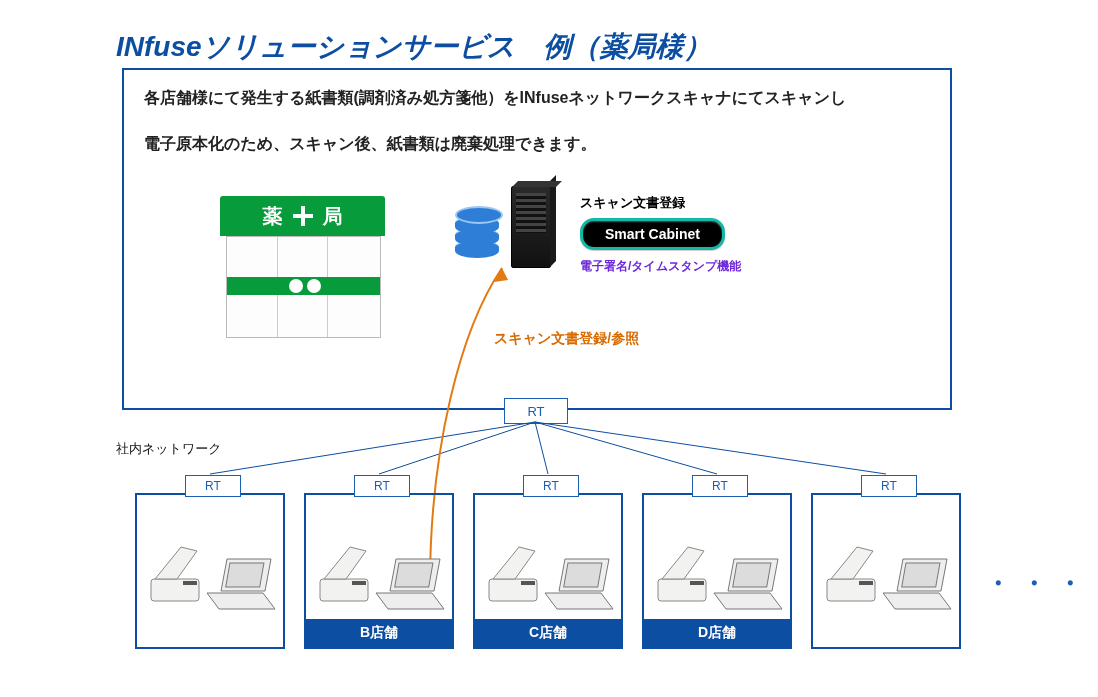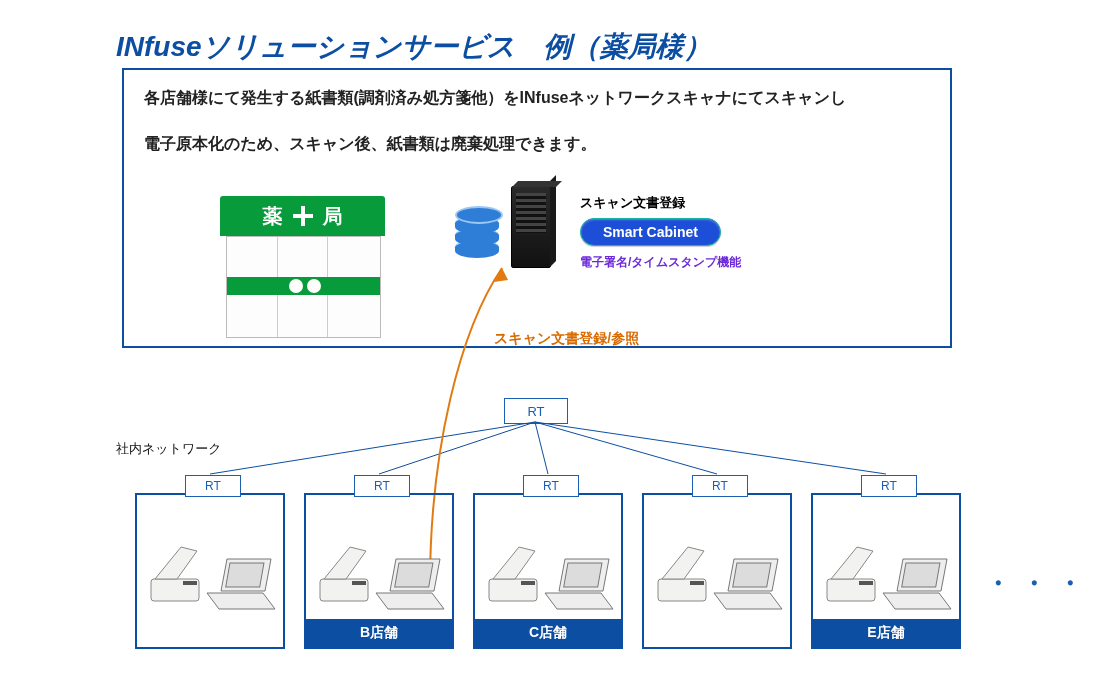--- a/index.html
+++ b/index.html
@@ -26,21 +26,21 @@
     font-weight: 700;
     font-style: italic;
     color: var(--blue);
     margin-top: 18px;
   }
   .main-box {
     position: absolute;
     left: 122px;
     top: 68px;
     width: 830px;
-    height: 280px;
+    height: 342px;
     border: 2px solid var(--blue);
     box-sizing: border-box;
     padding: 16px 20px 0 20px;
   }
   .desc {
     font-size: 16px;
     font-weight: 700;
     line-height: 1.45;
     color: #222;
   }
@@ -114,21 +114,21 @@
   }
   .tower .side {
     position:absolute; right:-6px; top:-6px; bottom:0; width:6px;
     background:#1a1a1a; transform: skewY(-45deg); transform-origin: left top;
   }
 
   .sys-labels { position: absolute; left: 580px; top: 194px; font-size: 13px; font-weight: 700; }
   .cab-badge {
     display: inline-block; margin: 6px 0 8px 0;
     padding: 5px 22px; border-radius: 14px;
-    background: #1d4ed8; color: #fff; border: 1px solid #14b8a6;
+    background: #000000; color: #fff; border: 3px solid #14b8a6;
     box-shadow: inset 0 1px 2px rgba(255,255,255,.3), 0 1px 1px rgba(0,0,0,.2);
     font-size: 14px;
   }
   .sublabel { font-size: 12px; font-weight: 700; color: #6d28d9; }
 
   .scan-label {
     position: absolute; left: 494px; top: 330px;
     color: var(--orange); font-size: 14px; font-weight: 600;
   }
 
@@ -343,20 +343,21 @@
     <div class="laptop">
       <svg viewBox="0 0 72 56">
           <g stroke="#777" fill="#eee">
             <polygon points="22,2 66,2 60,34 16,34"></polygon>
             <polygon points="2,36 58,36 70,52 14,52"></polygon>
             <rect x="26" y="6" width="34" height="24" fill="#dcdcdc" transform="skewX(-10)"></rect>
           </g>
         </svg>
     </div>
   </div>
+  <div class="foot">D店舗</div>
 </div>
 
 <div class="store sE">
   <div class="rt-mini">RT</div>
   <div class="store-body">
     <div class="scanner">
       <svg viewBox="0 0 62 66">
           <g fill="#f2f2f0" stroke="#888">
             <rect x="4" y="36" width="48" height="22" rx="3"></rect>
             <polygon points="8,36 34,4 50,8 30,36"></polygon>
@@ -367,16 +368,15 @@
     <div class="laptop">
       <svg viewBox="0 0 72 56">
           <g stroke="#777" fill="#eee">
             <polygon points="22,2 66,2 60,34 16,34"></polygon>
             <polygon points="2,36 58,36 70,52 14,52"></polygon>
             <rect x="26" y="6" width="34" height="24" fill="#dcdcdc" transform="skewX(-10)"></rect>
           </g>
         </svg>
     </div>
   </div>
-  <div class="foot">E店舗</div>
 </div>
 
 <div class="dots">・・・</div>
 
 </body></html>

